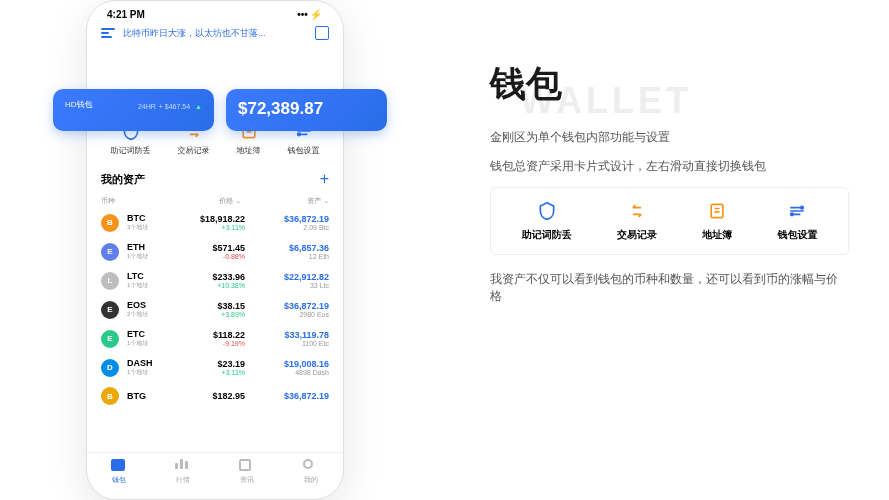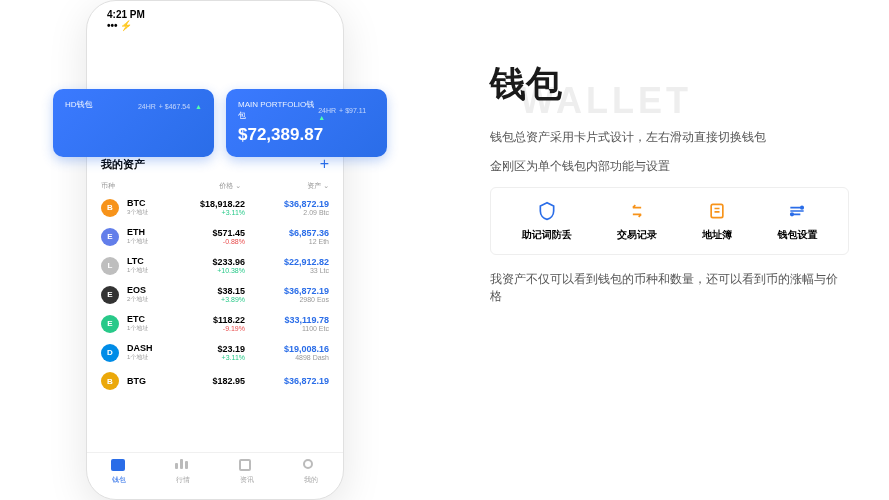--- a/index.html
+++ b/index.html
@@ -1,20 +1,20 @@
 <!DOCTYPE html>
 <html><head>
 <meta charset="utf-8">
 <style>
 * { box-sizing: border-box; margin: 0; padding: 0; font-family: -apple-system, BlinkMacSystemFont, "Segoe UI", sans-serif; }
 body { width: 889px; height: 500px; background: #fff; display: flex; position: relative; }
 .phone-section { width: 430px; display: flex; align-items: center; justify-content: center; position: relative; }
 .phone { width: 258px; height: 500px; background: #fff; border-radius: 30px; border: 1px solid #e0e0e0; box-shadow: 0 10px 40px rgba(0,0,0,0.1); position: relative; overflow: visible; }
 .notch { position: absolute; top: 0; left: 50%; transform: translateX(-50%); width: 90px; height: 18px; background: #fff; border-radius: 0 0 12px 12px; z-index: 10; }
-.status-bar { display: flex; justify-content: space-between; padding: 8px 20px 2px; font-size: 10px; font-weight: 600; flex-direction: column; }
+.status-bar { display: flex; justify-content: space-between; padding: 8px 20px 2px; font-size: 10px; font-weight: 600; }
 .top-bar { display: flex; align-items: center; gap: 8px; padding: 4px 14px 8px; }
 .menu-icon { width: 14px; height: 10px; display: flex; flex-direction: column; justify-content: space-between; }
 .menu-icon div { height: 2px; background: #2a6de8; border-radius: 1px; }
 .menu-icon div:nth-child(2) { width: 60%; }
 .menu-icon div:nth-child(3) { width: 80%; }
 .news-text { flex: 1; font-size: 9px; color: #2a6de8; white-space: nowrap; overflow: hidden; text-overflow: ellipsis; }
 .scan-icon { width: 14px; height: 14px; border: 1.5px solid #2a6de8; border-radius: 2px; position: relative; }
 .cards-row { display: flex; gap: 12px; padding: 0 6px; position: absolute; top: 88px; left: -40px; right: -50px; z-index: 5; }
 .wallet-card { flex: 1; background: linear-gradient(135deg, #3b7aff, #2a6de8); border-radius: 10px; padding: 10px 12px 12px; color: #fff; box-shadow: 0 4px 12px rgba(42,109,232,0.3); min-width: 155px; }
 .card-header { display: flex; justify-content: space-between; align-items: flex-end; margin-bottom: 4px; }
@@ -68,32 +68,37 @@
 </head>
 <body>
 
 <div class="phone-section">
   <div class="phone">
     <div class="notch"></div>
     <div class="status-bar">
       <span>4:21 PM</span>
       <span>••• ⚡</span>
     </div>
+    <div class="top-bar">
+      <div class="menu-icon">
+          <div></div>
+          <div></div>
+          <div></div>
+        </div>
+      <div class="news-text">比特币昨日大涨，以太坊也不甘落...</div>
+      <div class="scan-icon"></div>
+    </div>
     <div class="cards-row">
       <div class="wallet-card">
         <div class="card-header">
           <span class="card-label">HD钱包</span>
           <span class="card-change"><span>24HR</span><span>+ $467.54</span> ▲</span>
         </div>
       </div>
       <div class="wallet-card">
-        <div class="card-header">
-          <span class="card-label">MAIN PORTFOLIO钱包</span>
-          <span class="card-change"><span>24HR</span><span>+ $97.11</span> ▲</span>
-        </div>
         <div class="card-value">$72,389.87</div>
       </div>
     </div>
     <div class="quick-actions" id="qa-phone">
         <div class="qa-item">
           <div class="qa-icon">
             <svg width="20" height="20" viewBox="0 0 24 24" fill="none" stroke="#2a6de8" stroke-width="2">
               <path d="M12 2 L4 6 v6 c0 5 3.5 9 8 10 c4.5-1 8-5 8-10 V6 Z"></path>
             </svg>
           </div>
@@ -272,22 +277,22 @@
           </div>
           <div class="tab-label">我的</div>
         </div>
       </div>
   </div>
 </div>
 
 <div class="text-section">
   <div class="bg-word">WALLET</div>
   <div class="main-title">钱包</div>
+  <div class="feature-line">金刚区为单个钱包内部功能与设置</div>
   <div class="feature-line">钱包总资产采用卡片式设计，左右滑动直接切换钱包</div>
-  <div class="feature-line">金刚区为单个钱包内部功能与设置</div>
   <div class="feature-box" id="fbox">
       <div class="fb-item">
         <div class="fb-icon">
           <svg width="20" height="20" viewBox="0 0 24 24" fill="none" stroke="#2a6de8" stroke-width="2">
             <path d="M12 2 L4 6 v6 c0 5 3.5 9 8 10 c4.5-1 8-5 8-10 V6 Z"></path>
           </svg>
         </div>
         <div class="fb-label">助记词防丢</div>
       </div>
       <div class="fb-item">

